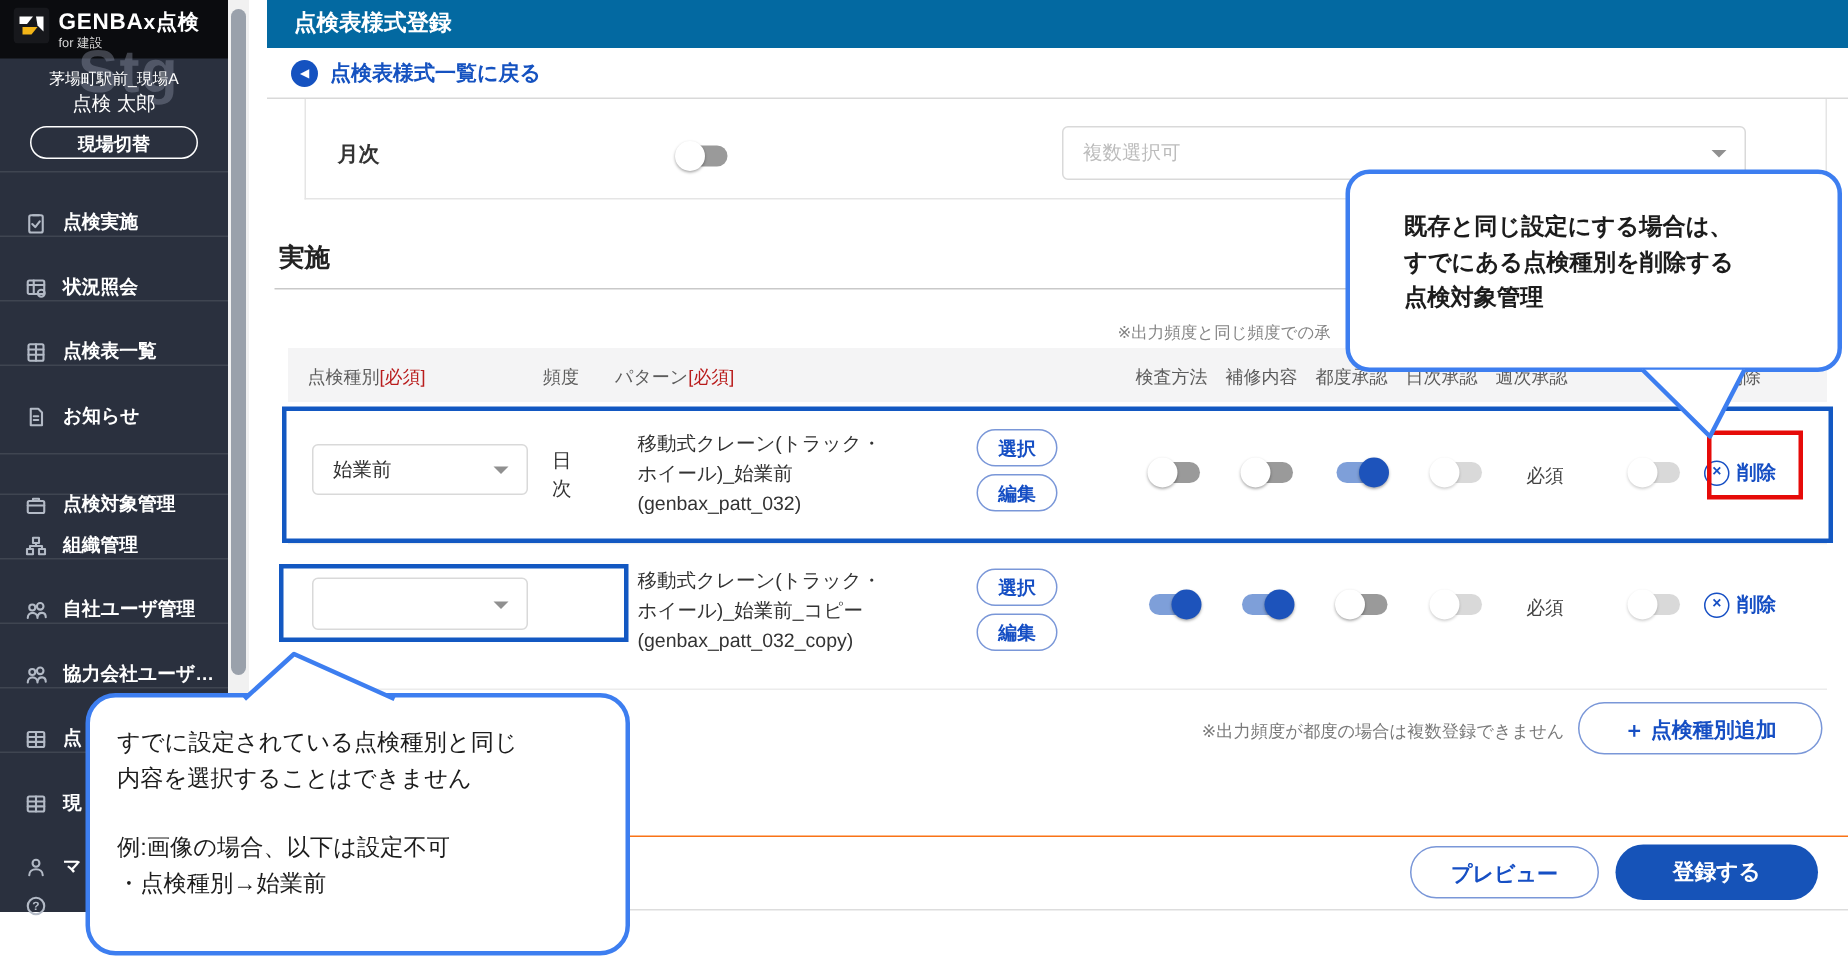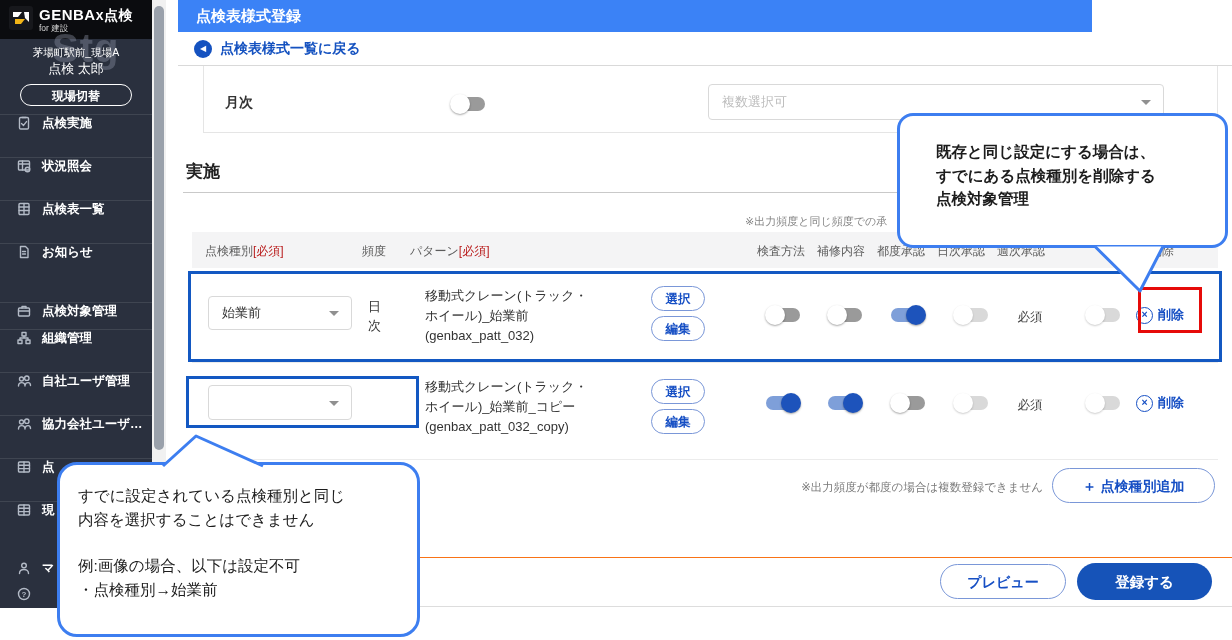--- a/index.html
+++ b/index.html
@@ -9,30 +9,30 @@
   
   #sidebar{position:absolute;left:0;top:0;width:152px;height:608px;background:#2a303e;z-index:2;}
   #logo{position:absolute;left:0;top:0;width:152px;height:39px;background:#0b0c0f;display:flex;align-items:center;gap:6px;padding-left:9px;box-sizing:border-box;cursor:pointer;}
   #logo .brand{color:#fff;font-weight:bold;font-size:15px;letter-spacing:.5px;line-height:13px;}
   #logo .brand small{font-size:14px;font-weight:bold;}
   #logo .sub{color:#d8d8d8;font-size:8.5px;line-height:9px;}
   #stg{position:absolute;left:52px;top:26px;font-size:40px;font-weight:bold;color:rgba(135,143,160,.42);letter-spacing:1px;z-index:1;}
   #site-name{position:absolute;left:0;top:46px;width:152px;text-align:center;color:#fff;font-size:10.5px;z-index:2;}
   #user-name{position:absolute;left:0;top:60px;width:152px;text-align:center;color:#fff;font-size:13px;z-index:2;}
   #switch-btn{position:absolute;left:20px;top:84px;width:112px;height:22px;border:1.5px solid #fff;border-radius:13px;color:#fff;font-size:12px;font-weight:bold;text-align:center;line-height:21px;box-sizing:border-box;background:transparent;cursor:pointer;z-index:2;}
-  .side-item{position:absolute;left:0;width:160px;display:flex;align-items:flex-start;gap:10px;padding-left:16px;box-sizing:border-box;color:#fff;font-size:12.5px;font-weight:bold;cursor:pointer;border-top:1px solid rgba(255,255,255,.10);white-space:nowrap;overflow:hidden;}
+  .side-item{position:absolute;left:0;width:160px;display:flex;align-items:flex-end;gap:10px;padding-left:16px;box-sizing:border-box;color:#fff;font-size:12.5px;font-weight:bold;cursor:pointer;border-top:1px solid rgba(255,255,255,.10);white-space:nowrap;overflow:hidden;}
   .side-item.small{border-top:none;font-size:12px;}
   .side-item .ic{display:inline-flex;width:16px;height:16px;flex:0 0 16px;}
 
   
   #scroll-track{position:absolute;left:152px;top:0;width:14px;height:608px;background:#f1f1f1;z-index:2;}
   #scroll-thumb{position:absolute;left:154px;top:6px;width:10px;height:444px;background:#9aa1ab;border-radius:5px;z-index:3;cursor:pointer;}
 
   
-  #topbar{position:absolute;left:178px;top:0;width:914px;height:32px;background:#3b82f6;z-index:1;}
+  #topbar{position:absolute;left:178px;top:0;width:1054px;height:32px;background:#0369a1;z-index:1;}
   #page-title{position:absolute;left:18px;top:0;line-height:32px;color:#fff;font-size:15px;font-weight:bold;}
   #backbar{position:absolute;left:178px;top:32px;width:1054px;height:34px;background:#fff;border-bottom:1px solid #d9d9d9;box-sizing:border-box;z-index:1;}
   #back-link{position:absolute;left:16px;top:0;height:34px;display:flex;align-items:center;gap:8px;cursor:pointer;}
   #back-circ{width:18px;height:18px;border-radius:50%;background:#1552c0;color:#fff;font-size:8px;text-align:center;line-height:18px;}
   #back-text{color:#1552c0;font-size:14px;font-weight:bold;}
 
   
   #monthly-box{position:absolute;left:203px;top:66px;width:1015px;height:67px;background:#fff;border:1px solid #e5e5e5;border-top:none;box-sizing:border-box;z-index:1;}
   #monthly-label{position:absolute;left:21px;top:28px;font-size:14px;font-weight:bold;color:#333;}
   .sel{position:absolute;background:#fff;border:1px solid #d9d9d9;border-radius:4px;box-sizing:border-box;cursor:pointer;}

